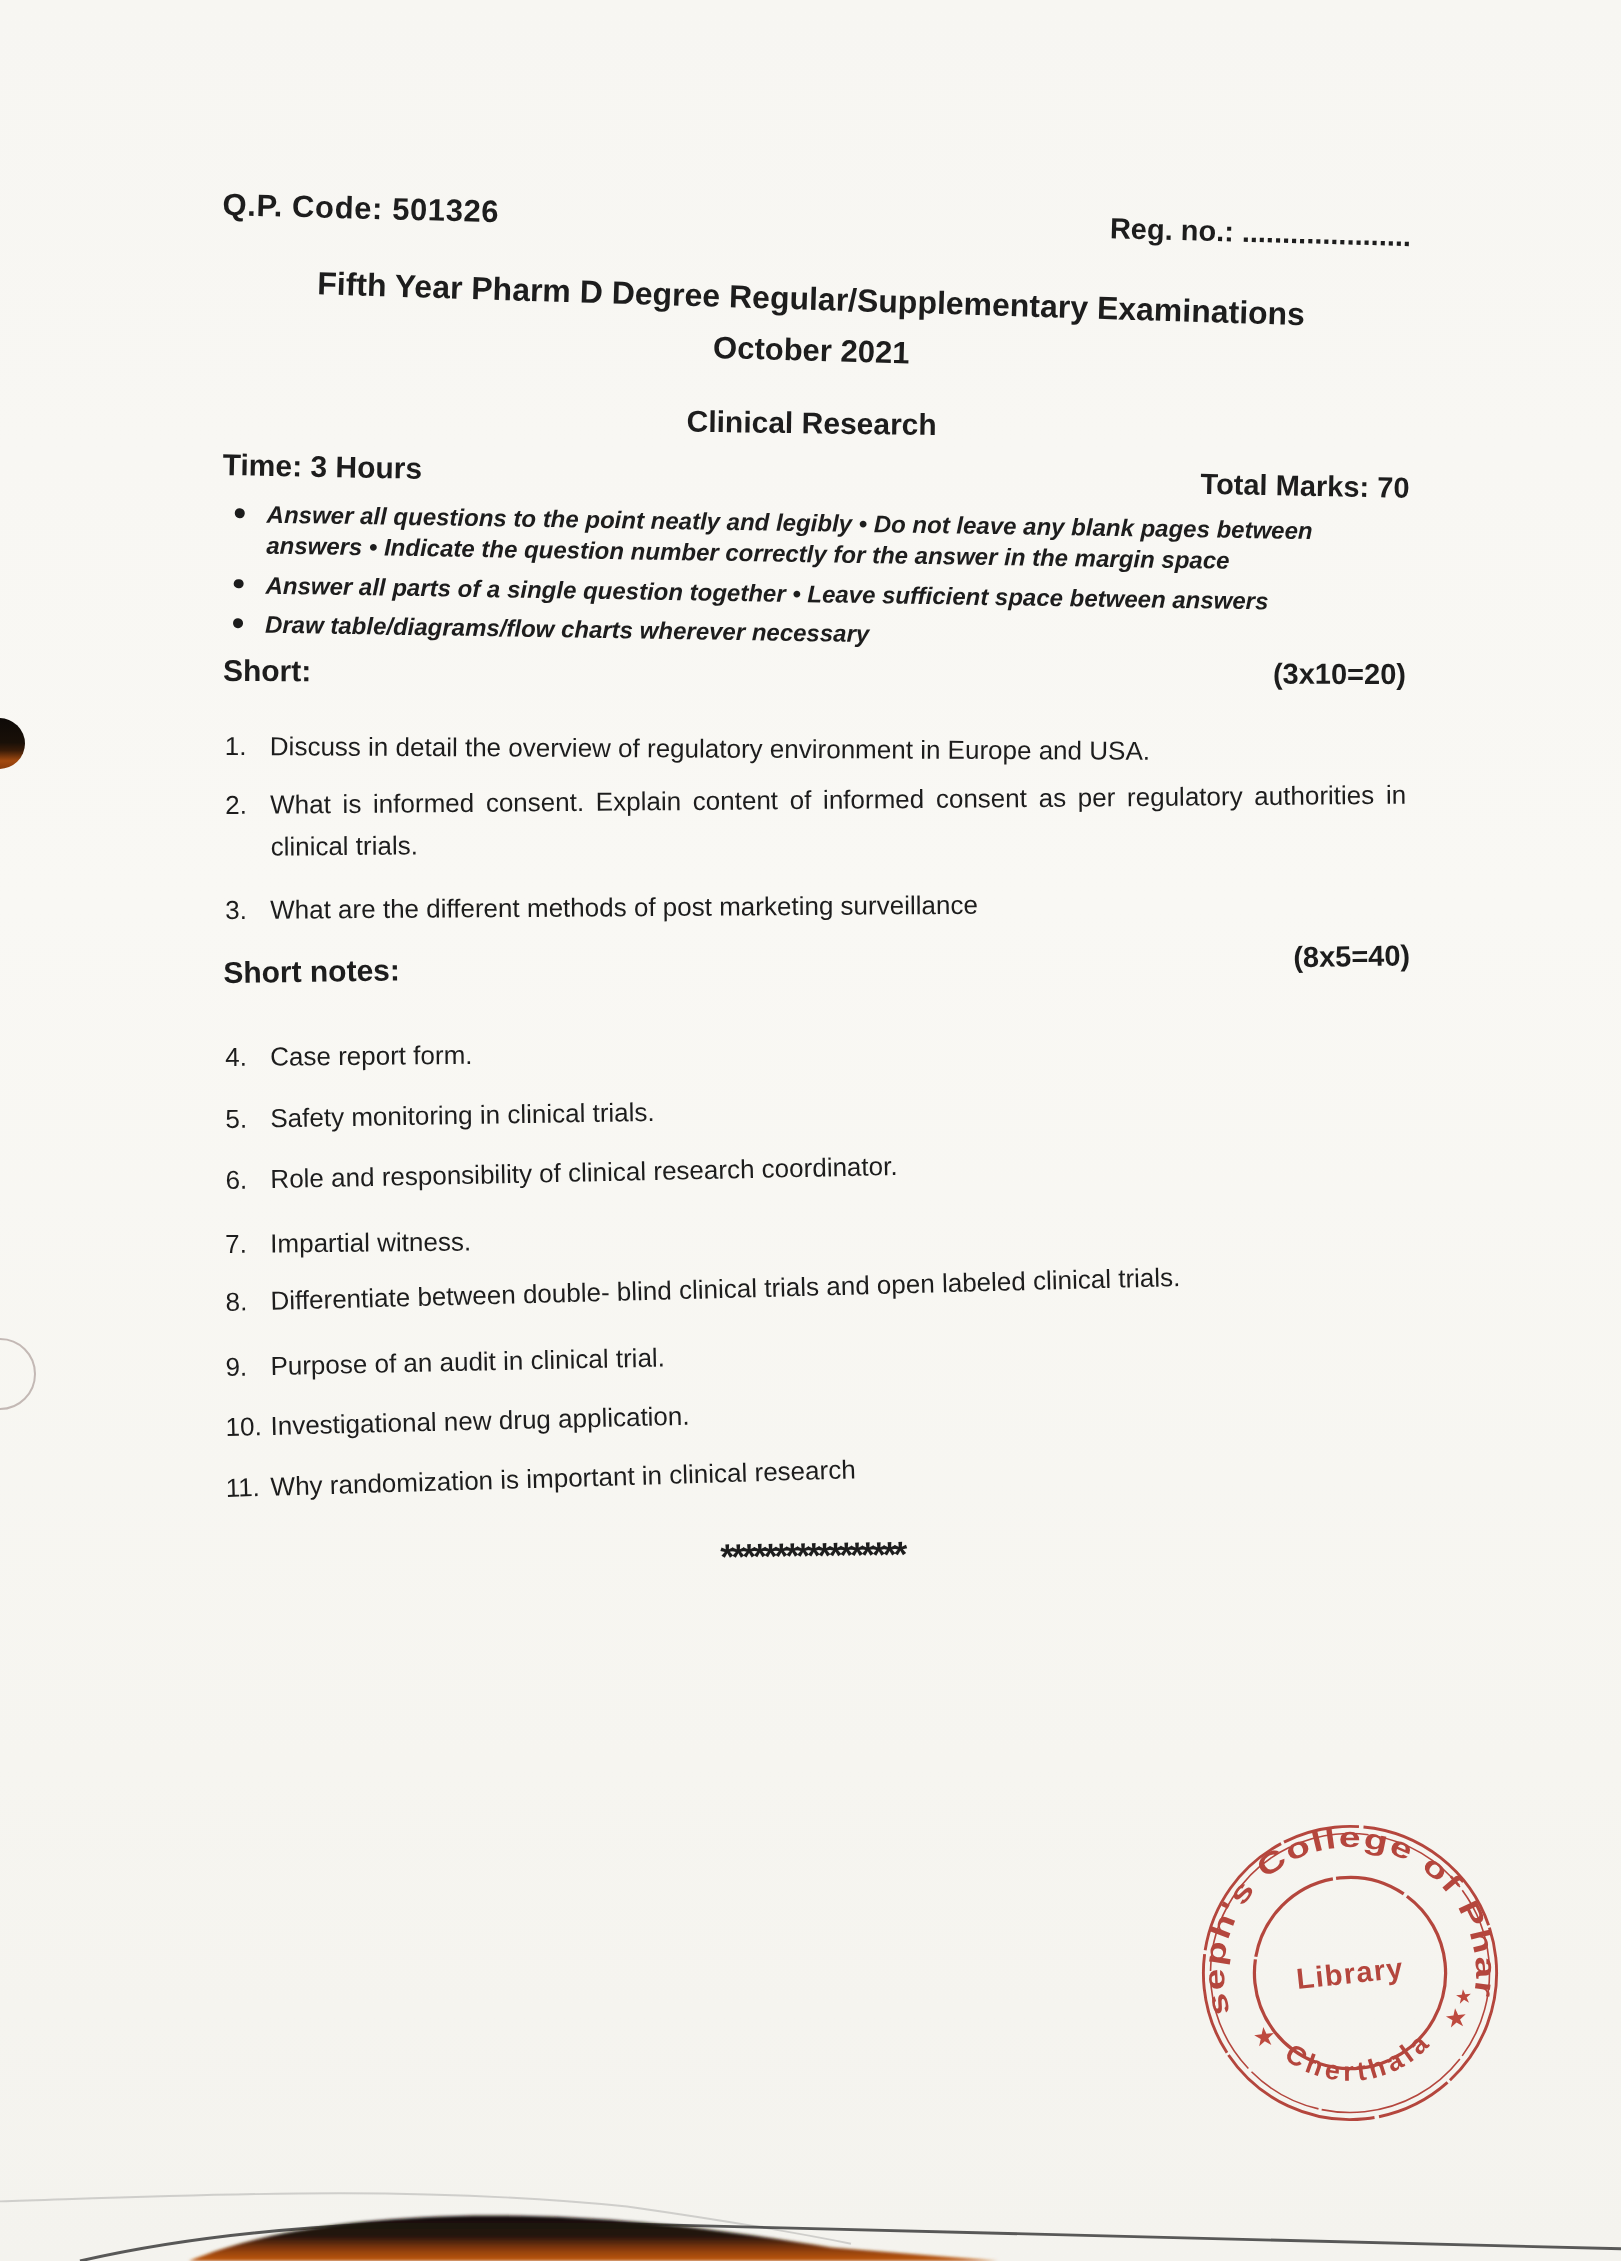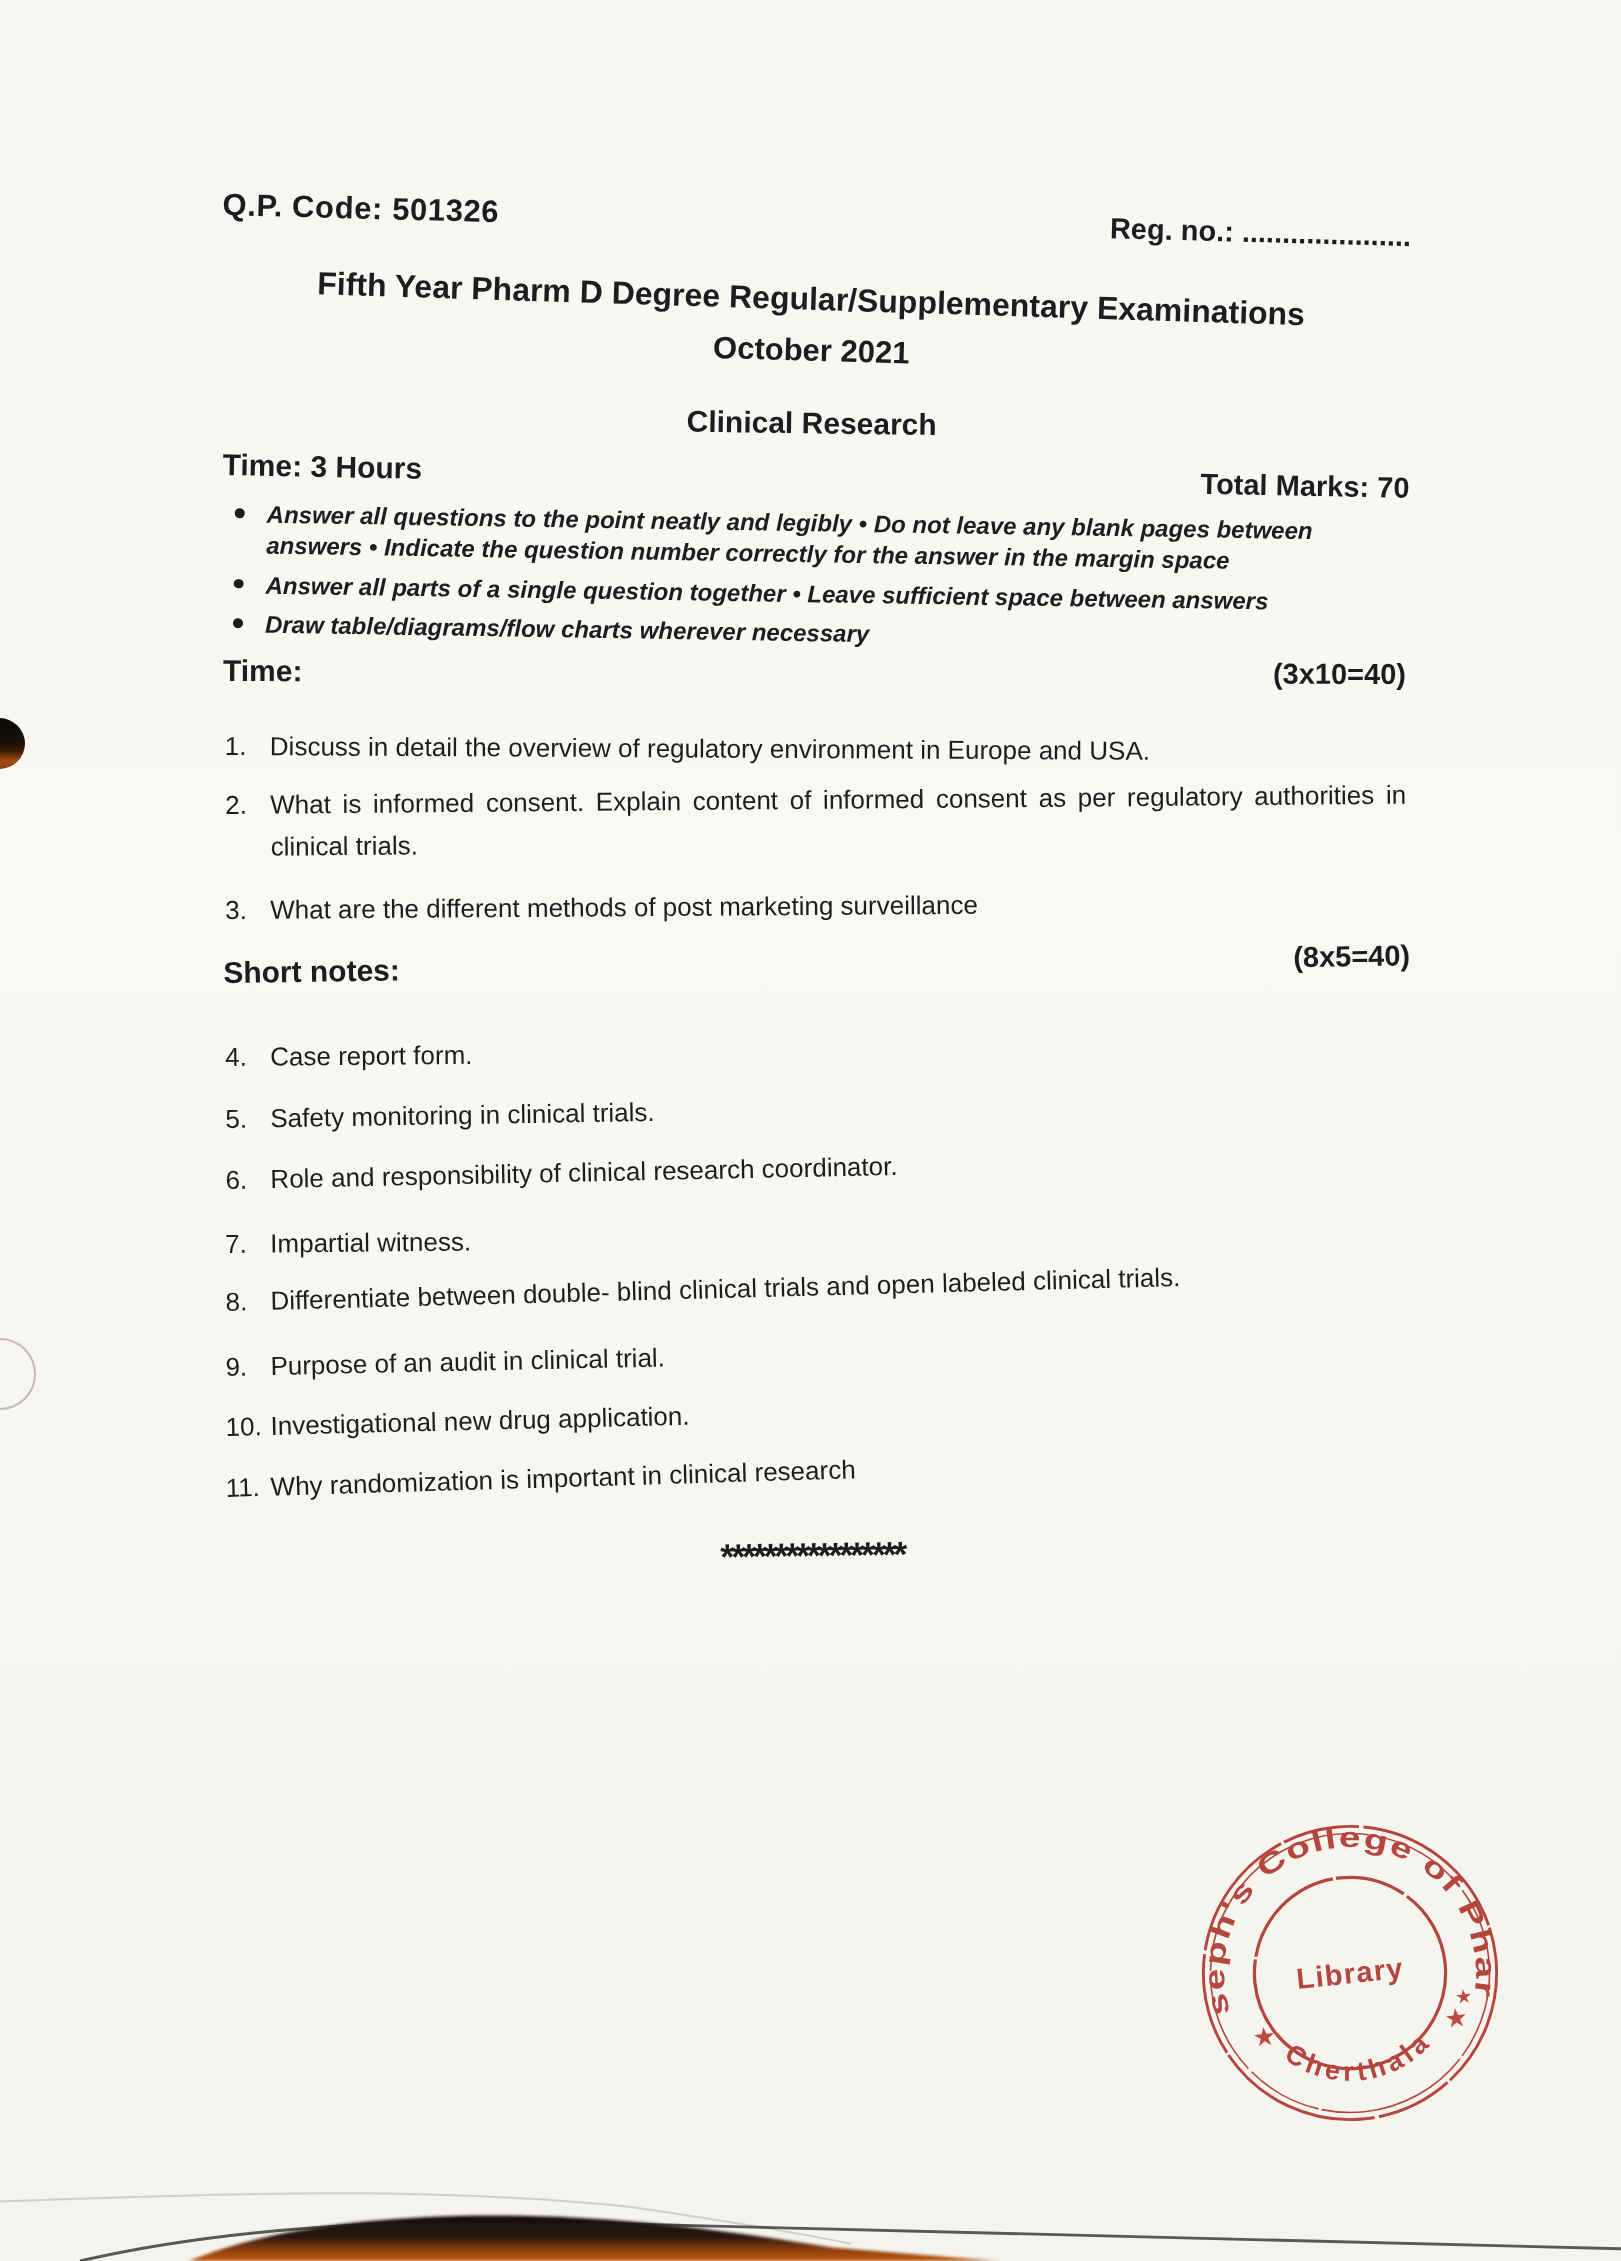--- a/index.html
+++ b/index.html
@@ -89,22 +89,22 @@
 
   <div class="abs instructions">
     <ul>
       <li><span class="dot"></span><span>Answer all questions to the point neatly and legibly • Do not leave any blank pages between answers  •  Indicate the question number correctly for the answer in the margin space</span></li>
       <li><span class="dot"></span><span>Answer all parts of a single question together • Leave sufficient space between answers</span></li>
       <li><span class="dot"></span><span>Draw table/diagrams/flow charts wherever necessary</span></li>
     </ul>
   </div>
 
   <div class="abs row-essay flexrow">
-    <span class="sec-head">Time:</span>
-    <span class="sec-marks">(3x10=40)</span>
+    <span class="sec-head">Short:</span>
+    <span class="sec-marks">(3x10=20)</span>
   </div>
 
   <div class="abs q q1">
     <span class="qnum">1.</span>
     <span class="qtext">Discuss in detail the overview of regulatory environment in Europe and USA.</span>
   </div>
   <div class="abs q q2">
     <span class="qnum">2.</span>
     <span class="qtext">What is informed consent. Explain content of informed consent as per regulatory authorities in clinical trials.</span>
   </div>

